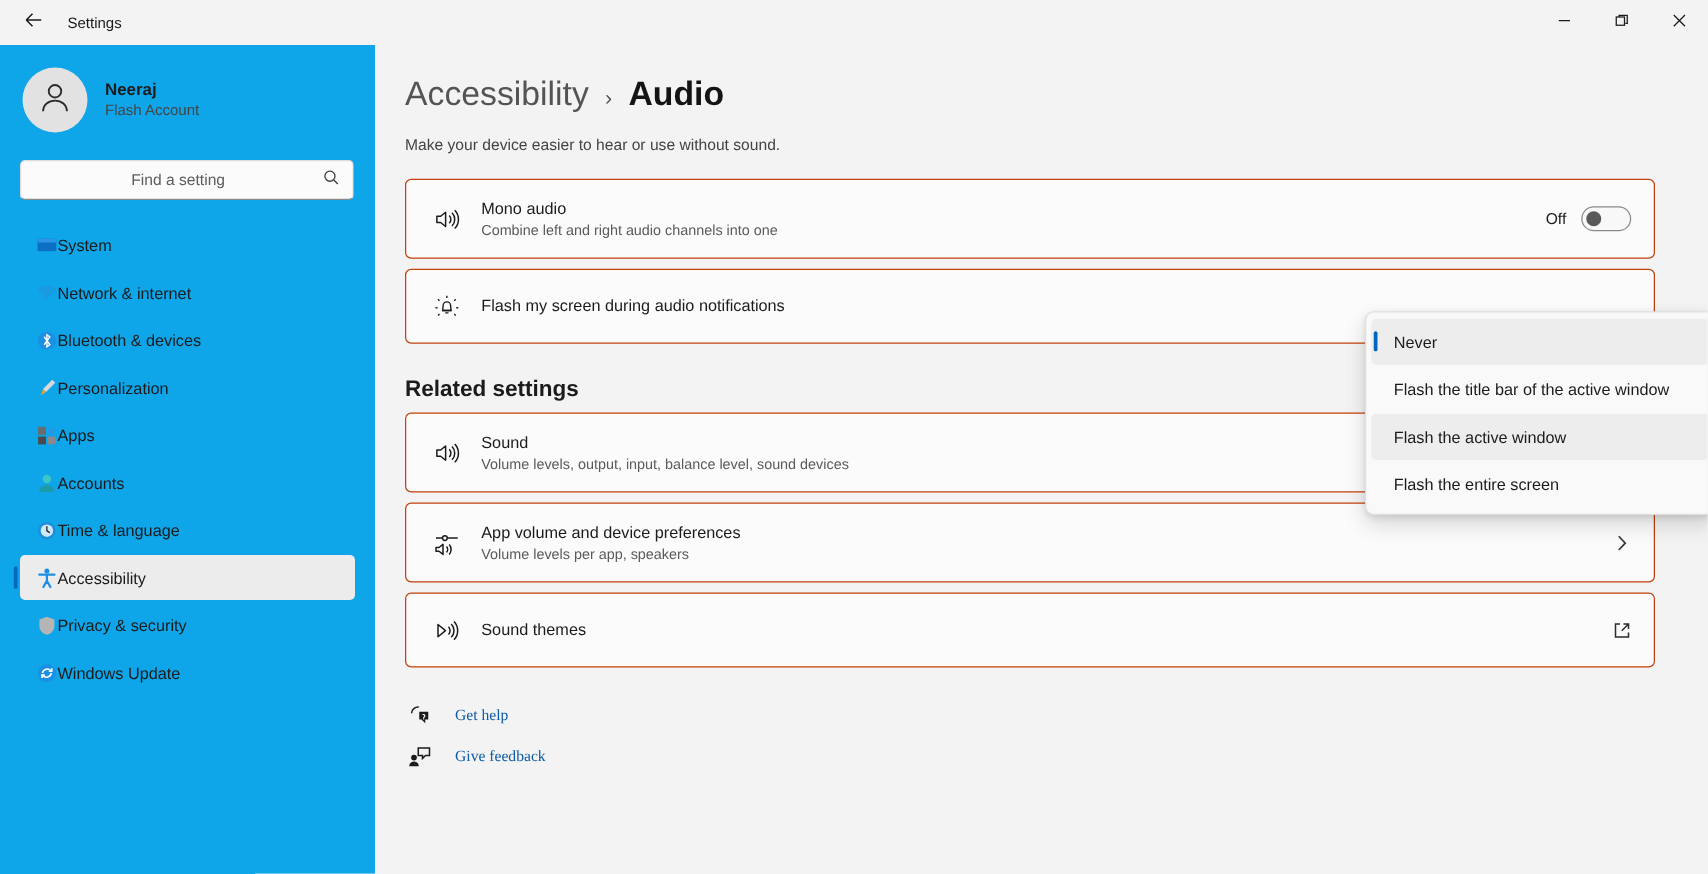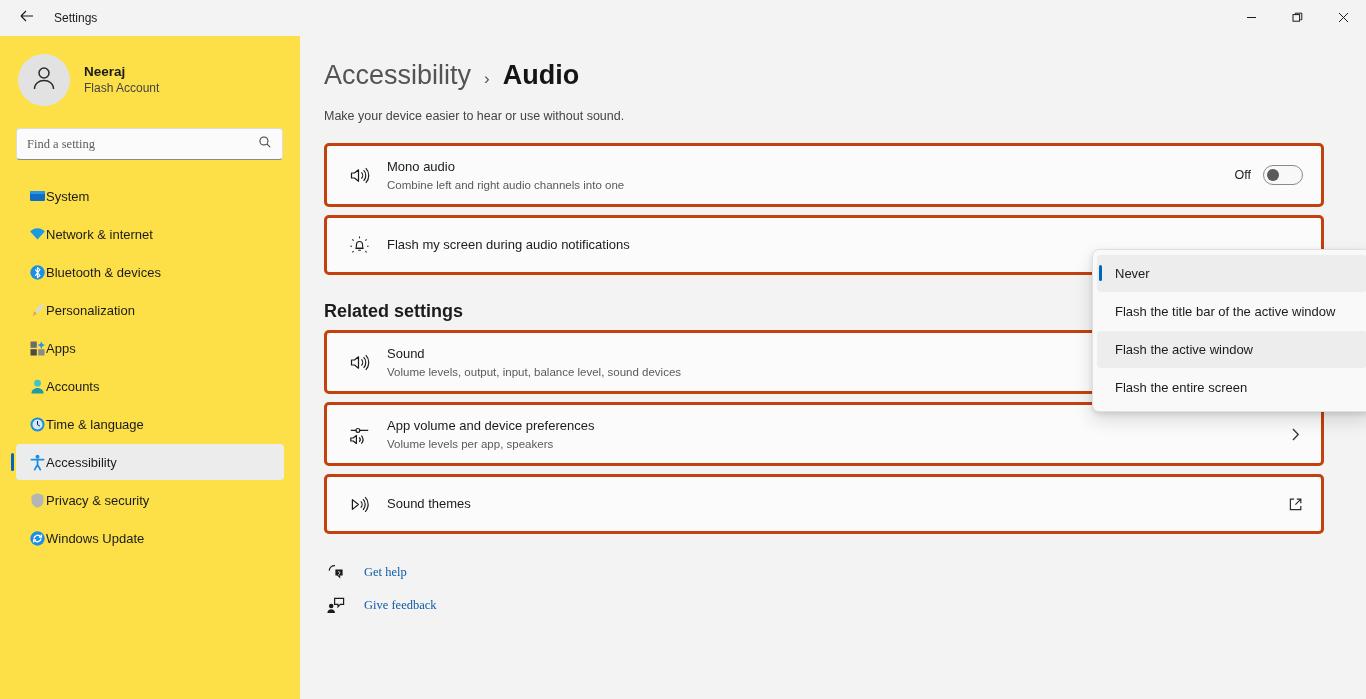--- a/index.html
+++ b/index.html
@@ -32,21 +32,21 @@
   .win-btn {
     width: 46px; height: 36px;
     display: flex; align-items: center; justify-content: center;
     color: #1b1b1b;
   }
   .win-btn svg { width: 11px; height: 11px; }
 
   
   .sidebar {
     position: absolute; left: 0; top: 36px; width: 300px; height: 663px;
-    background: #fde047;
+    background: #0ea5e9;
   }
   .account {
     display: flex; align-items: center; gap: 14px;
     padding: 18px 0 0 18px;
   }
   .avatar {
     width: 52px; height: 52px; border-radius: 50%;
     background: #e2e2e2;
     display: flex; align-items: center; justify-content: center;
     color: #2b2b2b;
@@ -57,21 +57,21 @@
 
   .search-wrap {
     margin: 22px 0 0 16px; width: 267px; height: 32px;
     background: #fbfbfb; border: 1px solid #dcdcdc;
     border-bottom: 1px solid #8a8a8a;
     border-radius: 4px;
     display: flex; align-items: center; padding: 0 10px;
   }
   .search-wrap input {
     flex: 1; border: none; outline: none; background: transparent;
-    font-family: Liberation Serif, serif; font-size: 12.5px; color: #1b1b1b;
+    font-family: Liberation Sans, sans-serif; font-size: 12.5px; color: #1b1b1b; text-align: center;
   }
   .search-wrap input::placeholder { color: #5d5d5d; }
   .search-wrap svg { width: 14px; height: 14px; color: #3a3a3a; }
 
   .nav { margin-top: 18px; }
   .nav-item {
     position: relative;
     height: 36px; margin: 2px 16px 2px 16px;
     border-radius: 4px;
     display: flex; align-items: center; 
@@ -97,21 +97,21 @@
   }
   .crumb-parent { color: #545454; font-weight: normal; }
   .crumb-sep { color: #545454; font-size: 17px; }
   .crumb-current { color: #141414; font-weight: bold; }
   .subtitle {
     margin: 18px 0 0 24px; font-size: 12.5px; color: #444;
   }
 
   .card {
     margin: 0 0 0 24px; width: 1000px;
-    background: #fbfbfb; border: 3px solid #c2410c;
+    background: #fbfbfb; border: 1px solid #c2410c;
     border-radius: 5px;
     display: flex; align-items: center;
     padding: 0 18px 0 16px;
   }
   .card.first { margin-top: 20px; height: 64px; }
   .card.flash { margin-top: 8px; height: 60px; }
   .card.rel { margin-top: 8px; }
   .card-icon {
     width: 32px; min-width: 32px; display: flex; align-items: center; justify-content: center;
     color: #1b1b1b; margin-right: 12px;

